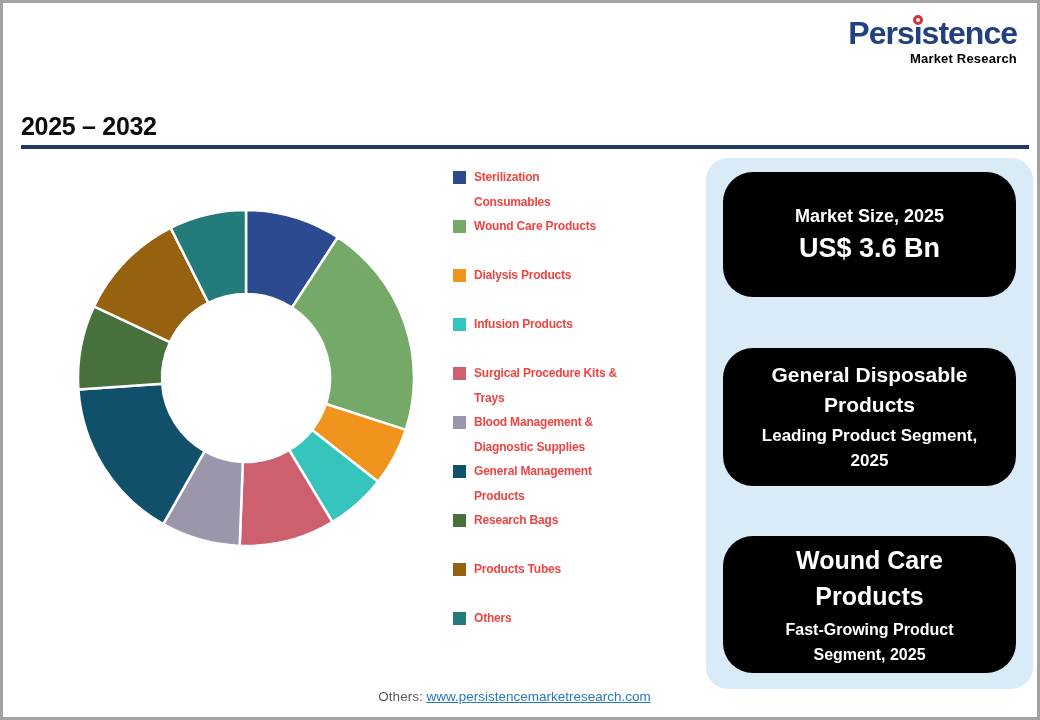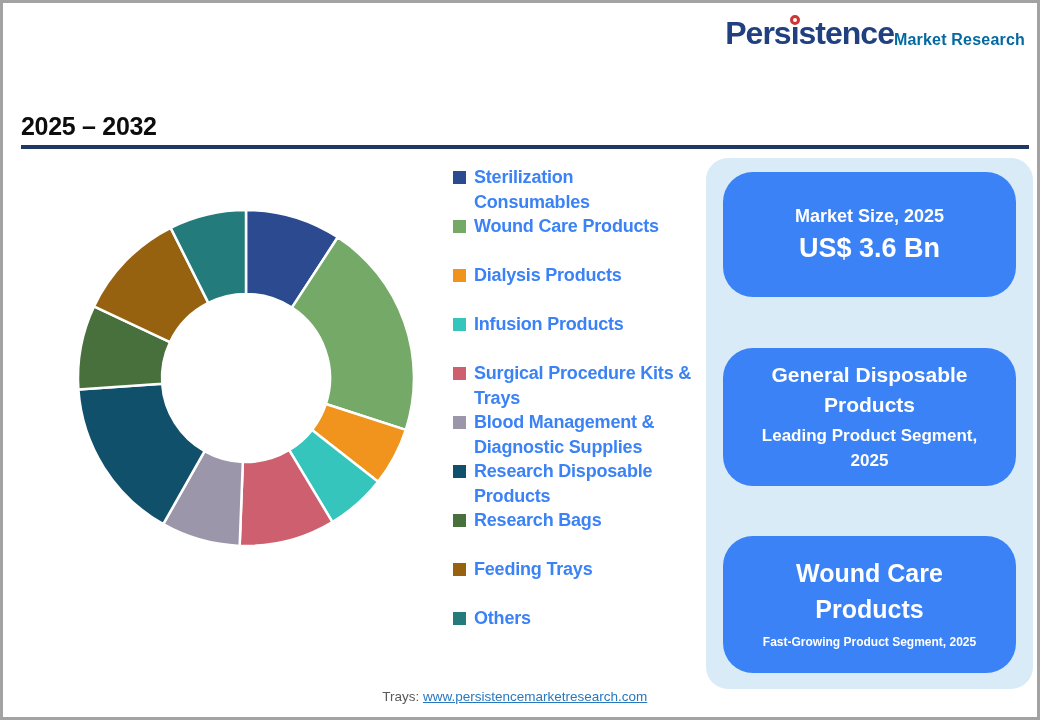--- a/index.html
+++ b/index.html
@@ -2,59 +2,59 @@
 <html><head>
 <meta charset="utf-8">
 <style>
   * { margin:0; padding:0; box-sizing:border-box; }
   body { background:#d0d0d0; font-family:"Liberation Sans", sans-serif; }
   .frame {
     position:relative; width:1040px; height:720px; background:#ffffff;
     border:3px solid #a3a3a3; overflow:hidden;
   }
   
-  .logo { position:absolute; top:14px; right:12px; display:flex; flex-direction:row; align-items:flex-end; }
+  .logo { position:absolute; top:14px; right:20px; display:flex; flex-direction:column; align-items:flex-end; }
   .logo-main { font-size:32px; font-weight:bold; color:#20407f; letter-spacing:-1px; line-height:1; }
   .logo-i { position:relative; }
   .logo-i::after {
     content:""; position:absolute; left:50%; top:0px; transform:translateX(-50%);
     width:4px; height:4px; border:3px solid #d03434; border-radius:50%; background:#fff;
   }
-  .logo-sub { font-size:16px; font-weight:bold; color:#0369a1; margin-top:8px; letter-spacing:0.2px; }
+  .logo-sub { font-size:13px; font-weight:bold; color:#000000; margin-top:2px; letter-spacing:0.2px; }
   
   .title { position:absolute; left:18px; top:72px; width:900px;
     font-size:25px; font-weight:bold; color:#0d0d0d; line-height:34px; letter-spacing:-0.3px; }
   .divider { position:absolute; left:18px; top:142px; width:1008px; height:4px; background:#1f3864; }
   
   .donut-svg { position:absolute; left:70px; top:202px; }
   
   .legend { position:absolute; left:450px; top:162px; width:250px; list-style:none; }
   .legend-item { display:flex; align-items:flex-start; height:49px; }
   .sw { width:13px; height:13px; margin:6px 8px 0 0; flex:none; }
-  .lt { font-size:18px; font-weight:bold; color:#3b82f6; line-height:25px; white-space:pre-line; letter-spacing:-0.2px; }
+  .lt { font-size:12px; font-weight:bold; color:#ef4444; line-height:25px; white-space:pre-line; letter-spacing:-0.2px; }
   
   .panel {
     position:absolute; left:703px; top:155px; width:327px; height:531px;
     background:#d8ebf7; border-radius:22px;
     display:flex; flex-direction:column; justify-content:space-between;
     padding:14px 17px 16px 17px;
   }
   .card {
-    background:#3b82f6; border-radius:30px; color:#ffffff; text-align:center;
+    background:#000000; border-radius:30px; color:#ffffff; text-align:center;
     display:flex; flex-direction:column; justify-content:center; align-items:center;
   }
   .card-1 { height:125px; }
   .card-2 { height:138px; }
   .card-3 { height:137px; }
   .card-1 .card-line1 { font-size:18px; font-weight:bold; line-height:24px; }
   .card-1 .card-line2 { font-size:27px; font-weight:bold; line-height:34px; margin-top:3px; }
   .card-2 .card-line1 { font-size:21px; font-weight:bold; line-height:30px; max-width:245px; }
   .card-2 .card-line2 { font-size:17px; font-weight:bold; line-height:25px; max-width:230px; margin-top:3px; }
   .card-3 .card-line1 { font-size:25px; font-weight:bold; line-height:36px; max-width:200px; }
-  .card-3 .card-line2 { font-size:12px; font-weight:bold; line-height:25px; max-width:230px; margin-top:3px;text-align:center; }
+  .card-3 .card-line2 { font-size:16px; font-weight:bold; line-height:25px; max-width:230px; margin-top:3px;text-align:center; }
   
   .source { position:absolute; left:50%; transform:translateX(-52%); bottom:13px;
     font-size:13.5px; color:#595959; white-space:nowrap; }
   .source a { color:#2878be; }
 </style>
 </head>
 <body>
 
 <div class="frame">
 
@@ -105,30 +105,30 @@
         <span class="lt">Surgical Procedure Kits &amp;
 Trays</span>
       </li>
       <li class="legend-item">
         <span class="sw" style="background: rgb(156, 150, 171);"></span>
         <span class="lt">Blood Management &amp;
 Diagnostic Supplies</span>
       </li>
       <li class="legend-item">
         <span class="sw" style="background: rgb(17, 80, 107);"></span>
-        <span class="lt">Research Disposable
+        <span class="lt">General Management
 Products</span>
       </li>
       <li class="legend-item">
         <span class="sw" style="background: rgb(71, 112, 61);"></span>
         <span class="lt">Research Bags</span>
       </li>
       <li class="legend-item">
         <span class="sw" style="background: rgb(151, 98, 16);"></span>
-        <span class="lt">Feeding Trays</span>
+        <span class="lt">Products Tubes</span>
       </li>
       <li class="legend-item">
         <span class="sw" style="background: rgb(35, 123, 123);"></span>
         <span class="lt">Others</span>
       </li>
     </ul>
 
   <aside class="panel">
     <div class="card card-1">
       <div class="card-line1">Market Size, 2025</div>
@@ -138,17 +138,17 @@
       <div class="card-line1">General Disposable Products</div>
       <div class="card-line2">Leading Product Segment, 2025</div>
     </div>
     <div class="card card-3">
       <div class="card-line1">Wound Care Products</div>
       <div class="card-line2">Fast-Growing Product Segment, 2025</div>
     </div>
   </aside>
 
   <div class="source">
-    <span>Trays:</span>
+    <span>Others:</span>
     <a href="#">www.persistencemarketresearch.com</a>
   </div>
 
 </div>
 
 </body></html>

